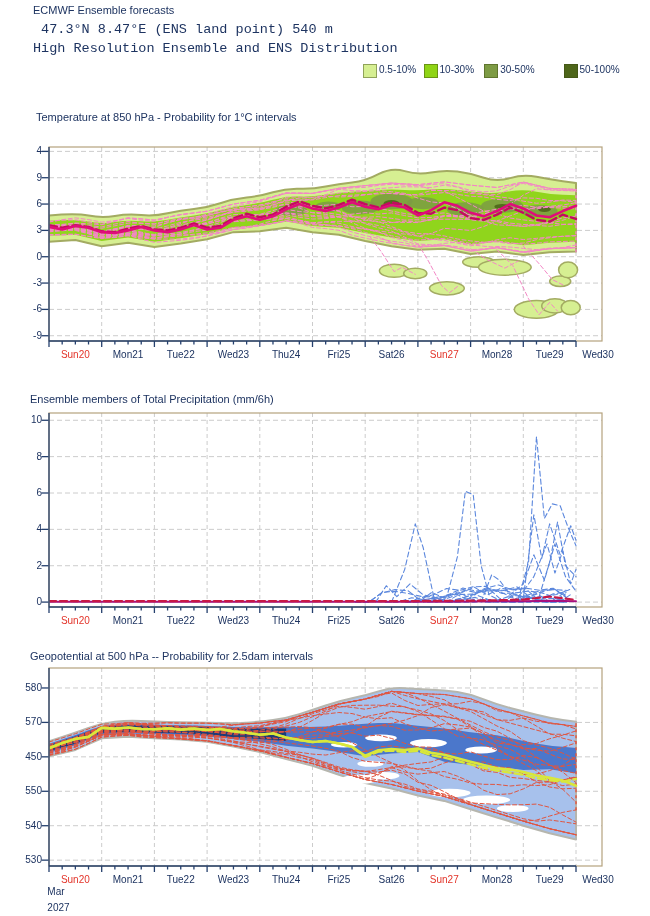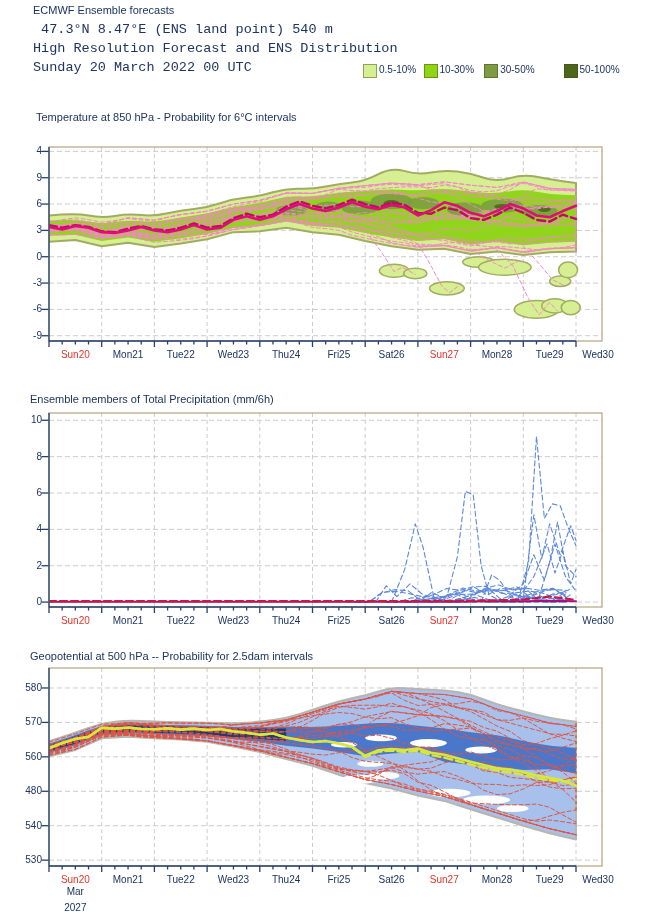--- a/index.html
+++ b/index.html
@@ -16,32 +16,31 @@
   .swatch{width:12px;height:12px;border:1px solid rgba(60,70,20,.45);margin-right:2px;flex:0 0 auto;}
   .lsamp{width:17px;height:0;margin-right:3px;flex:0 0 auto;}
   .samp-hres{border-top:3px dashed #c40a60;}
   .samp-ctr{border-top:3px solid #e0147f;}
   .samp-emem{border-top:1.5px dashed #f2a9cf;}
   .ptitle{position:absolute;font-size:11px;color:#1e3461;}
   #chart-svg{position:absolute;left:0;top:0;}
   .ylab{position:absolute;width:32px;text-align:right;font-size:10px;color:#1e3461;}
   .xlab{position:absolute;width:56px;text-align:center;font-size:10px;color:#1e3461;}
   .xlab.red{color:#e3342a;}
-  .sublab{position:absolute;width:56px;text-align:center;font-size:10px;color:#1e3461;}
+  .sublab{position:absolute;width:56px;font-size:10px;color:#1e3461;}
 </style>
 </head>
 <body>
 
 <div id="app">
 
   <div class="hdr">
     <div class="h1">ECMWF Ensemble forecasts</div>
     <div class="h2"> 47.3°N 8.47°E (ENS land point) 540 m</div>
-    <div class="h2">High Resolution Forecast and ENS Distribution</div>
-    <div class="h2">Sunday 20 March 2022 00 UTC</div>
+    <div class="h2">High Resolution Ensemble and ENS Distribution</div>
   </div>
 
   <div class="legend">
     <div class="lrow">
       <div class="litem">
         <span class="swatch" style="background:#d6ef92"></span>
         <span>0.5-10%</span>
       </div>
       <div class="litem">
         <span class="swatch" style="background:#8fd415"></span>
@@ -51,21 +50,21 @@
         <span class="swatch" style="background:#7d9b44"></span>
         <span>30-50%</span>
       </div>
       <div class="litem w2">
         <span class="swatch" style="background:#4e661a"></span>
         <span>50-100%</span>
       </div>
     </div>
   </div>
 
-  <div class="ptitle" style="left:36px;top:111px">Temperature at 850 hPa - Probability for 6°C intervals</div>
+  <div class="ptitle" style="left:36px;top:111px">Temperature at 850 hPa - Probability for 1°C intervals</div>
   <div class="ptitle" style="left:30px;top:393px">Ensemble members of Total Precipitation (mm/6h)</div>
   <div class="ptitle" style="left:30px;top:650px">Geopotential at 500 hPa -- Probability for 2.5dam intervals</div>
 
   <svg id="chart-svg" width="650" height="916">
       <g>
         <line x1="49" x2="602" y1="151.3891402714932" y2="151.3891402714932" stroke="#cccccc" stroke-width="1" stroke-dasharray="5 3"></line>
         <line x1="49" x2="602" y1="177.7239819004525" y2="177.7239819004525" stroke="#cccccc" stroke-width="1" stroke-dasharray="5 3"></line>
         <line x1="49" x2="602" y1="204.05882352941177" y2="204.05882352941177" stroke="#cccccc" stroke-width="1" stroke-dasharray="5 3"></line>
         <line x1="49" x2="602" y1="230.39366515837105" y2="230.39366515837105" stroke="#cccccc" stroke-width="1" stroke-dasharray="5 3"></line>
         <line x1="49" x2="602" y1="256.72850678733033" y2="256.72850678733033" stroke="#cccccc" stroke-width="1" stroke-dasharray="5 3"></line>
@@ -443,22 +442,22 @@
       <span class="xlab" style="left: 205.45px; top: 615px;">Wed23</span>
       <span class="xlab" style="left: 258.15px; top: 615px;">Thu24</span>
       <span class="xlab" style="left: 310.85px; top: 615px;">Fri25</span>
       <span class="xlab" style="left: 363.55px; top: 615px;">Sat26</span>
       <span class="xlab red" style="left: 416.25px; top: 615px;">Sun27</span>
       <span class="xlab" style="left: 468.95px; top: 615px;">Mon28</span>
       <span class="xlab" style="left: 521.65px; top: 615px;">Tue29</span>
       <span class="xlab" style="left: 570px; top: 615px;">Wed30</span>
       <span class="ylab" style="left: 10px; top: 681.972px; text-align: right;">580</span>
       <span class="ylab" style="left: 10px; top: 716.407px;">570</span>
-      <span class="ylab" style="left: 10px; top: 750.842px;">560</span>
-      <span class="ylab" style="left: 10px; top: 785.277px;">480</span>
+      <span class="ylab" style="left: 10px; top: 750.842px;">450</span>
+      <span class="ylab" style="left: 10px; top: 785.277px;">550</span>
       <span class="ylab" style="left: 10px; top: 819.711px;">540</span>
       <span class="ylab" style="left: 10px; top: 854.146px;">530</span>
       <span class="xlab red" style="left: 47.35px; top: 874px;">Sun20</span>
       <span class="xlab" style="left: 100.05px; top: 874px;">Mon21</span>
       <span class="xlab" style="left: 152.75px; top: 874px;">Tue22</span>
       <span class="xlab" style="left: 205.45px; top: 874px;">Wed23</span>
       <span class="xlab" style="left: 258.15px; top: 874px;">Thu24</span>
       <span class="xlab" style="left: 310.85px; top: 874px;">Fri25</span>
       <span class="xlab" style="left: 363.55px; top: 874px;">Sat26</span>
       <span class="xlab red" style="left: 416.25px; top: 874px;">Sun27</span>

